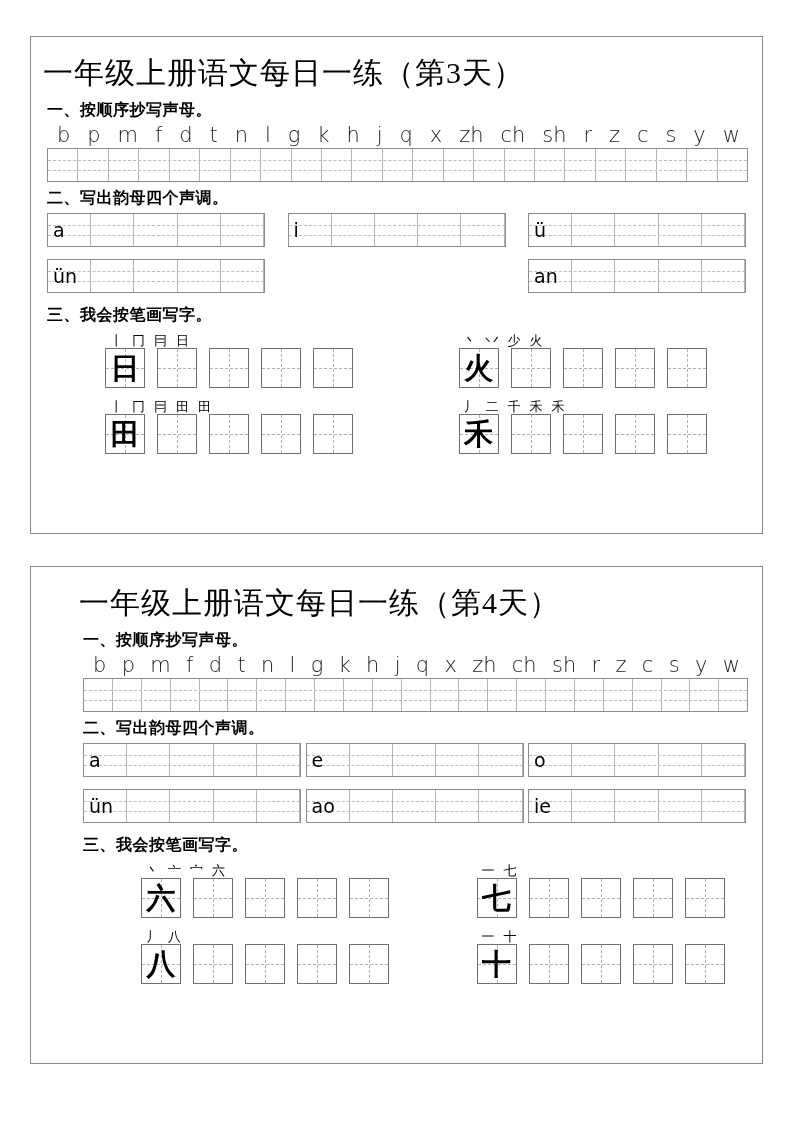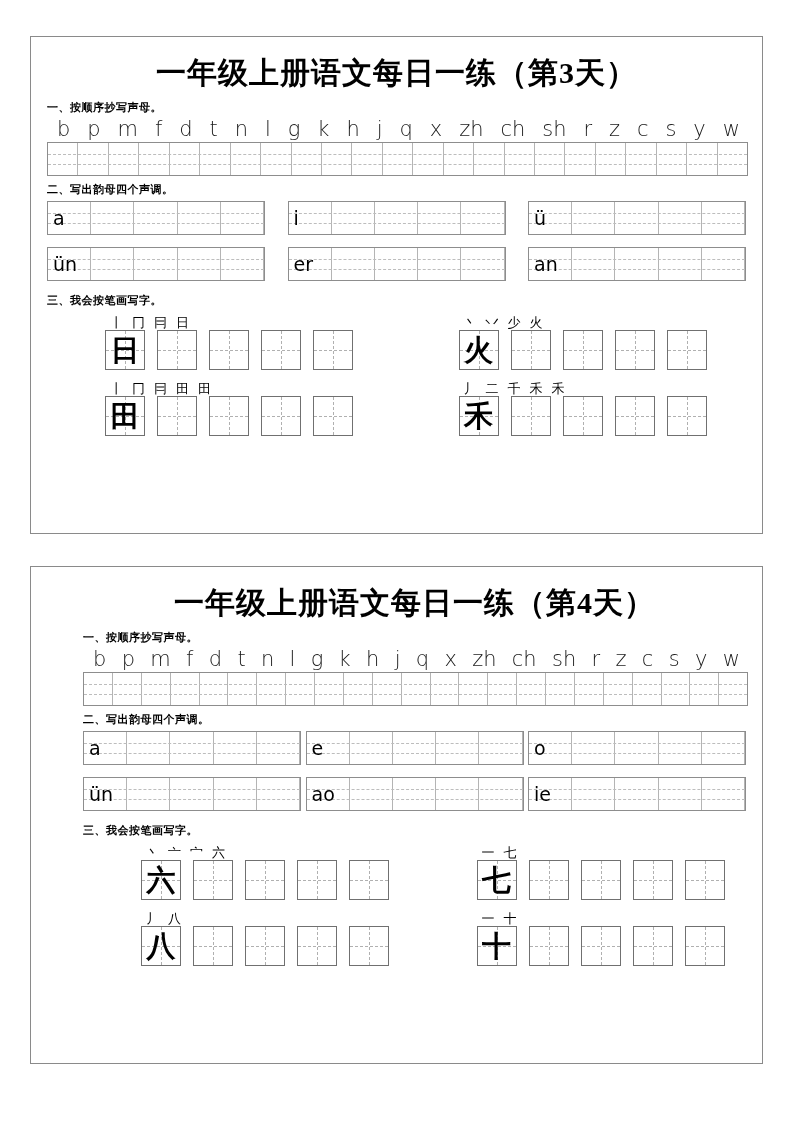--- a/index.html
+++ b/index.html
@@ -20,33 +20,33 @@
     left: 30px;
     width: 733px;
     border: 1.5px solid #8a8a8a;
     background: #fff;
     padding: 8px 12px 12px 12px;
   }
   .sheet.day1 { top: 36px; height: 498px; }
   .sheet.day2 { top: 566px; height: 498px; padding-left: 48px; }
 
   .title {
-    text-align: center;
+    text-align: left;
     font-family: "Liberation Serif", "DejaVu Serif", serif;
     font-size: 30px;
-    font-weight: 700;
+    font-weight: 400;
     letter-spacing: 1px;
     color: #000;
     margin: 8px 0 4px 0;
     white-space: nowrap;
   }
 
   .sec-heading {
     font-family: "DejaVu Sans", "Liberation Sans", sans-serif;
-    font-size: 11px;
+    font-size: 16px;
     font-weight: bold;
     color: #000;
     margin: 6px 0 4px 4px;
     letter-spacing: 0.5px;
   }
 
   
   .consonants {
     display: flex;
     justify-content: space-between;
@@ -304,28 +304,20 @@
           <div class="vcell"></div>
           <div class="vcell"></div>
           <div class="vlabel">ün</div>
         </div>
         <div class="vowel-box">
           <div class="vcell"></div>
           <div class="vcell"></div>
           <div class="vcell"></div>
           <div class="vcell"></div>
           <div class="vcell"></div>
-          <div class="vlabel">er</div>
-        </div>
-        <div class="vowel-box">
-          <div class="vcell"></div>
-          <div class="vcell"></div>
-          <div class="vcell"></div>
-          <div class="vcell"></div>
-          <div class="vcell"></div>
           <div class="vlabel">an</div>
         </div>
       </div>
 
     <div class="sec-heading">三、我会按笔画写字。</div>
     <div id="chars0">
         <div class="char-block">
           <div class="char-half">
             <div class="stroke-row">
               <span>丨</span>

